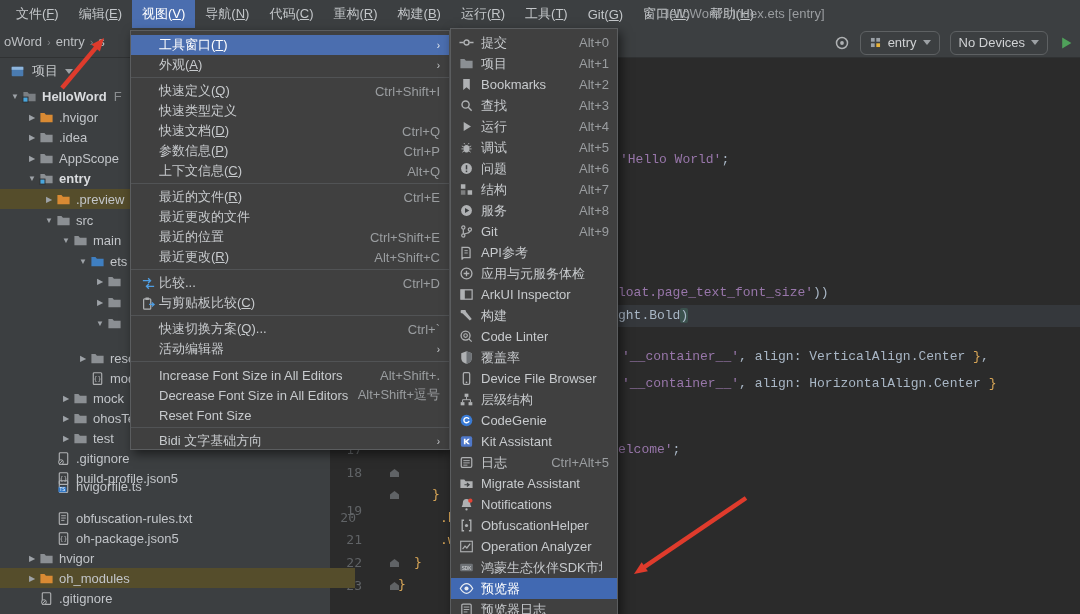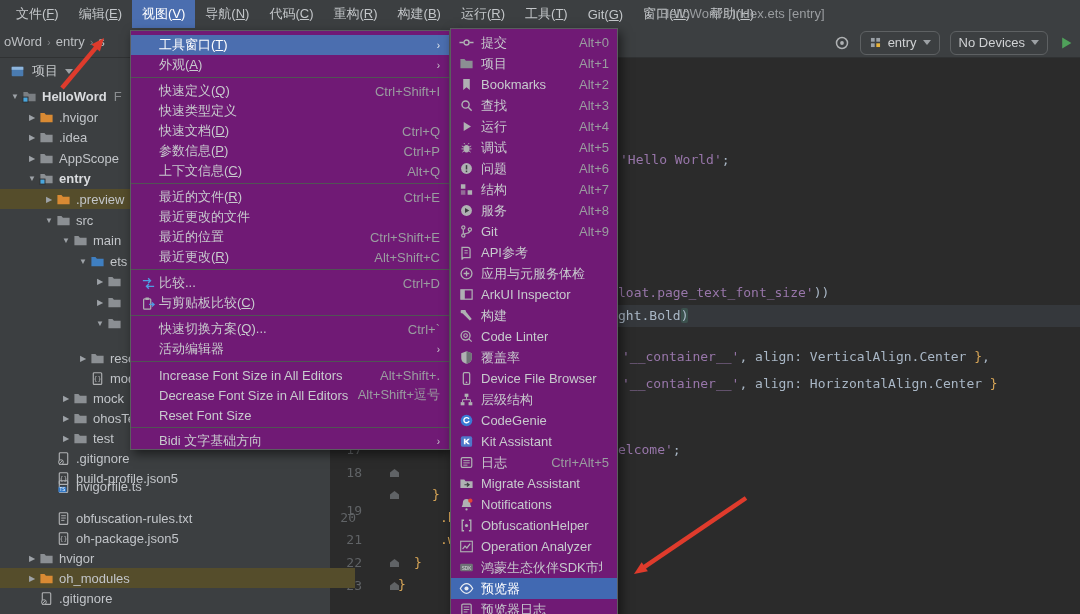--- a/index.html
+++ b/index.html
@@ -30,27 +30,27 @@
   .chev{width:14px;flex:0 0 14px;text-align:center;font-size:8px;color:#9da2a7;}
   .tree-label{margin-left:5px;color:#c2c5c9;}
   .tree-label.bold{font-weight:bold;color:#dadcdf;}
   .tree-extra{margin-left:7px;color:#8a8d90;}
   
   #editor{position:absolute;top:57px;left:330px;right:0;bottom:0;background:#2b2b2b;
           font-family:"DejaVu Sans Mono",monospace;font-size:13px;z-index:0;}
   .gutter-num{position:absolute;width:26px;text-align:right;color:#606366;}
   .fold-marker{position:absolute;width:9px;height:8px;background:#606366;
                clip-path:polygon(50% 0,100% 45%,100% 100%,0 100%,0 45%);}
-  .code-line{position:absolute;white-space:pre;}
+  .code-line{position:absolute;white-space:pre;font-family:Liberation Mono, monospace;}
   .seg-s{color:#9876aa;} .seg-p{color:#a9b7c6;} .seg-b{color:#d8a657;}
   .seg-ph{color:#a9b7c6;background:#3b514d;border-radius:2px;}
   .gcode{position:absolute;color:#d8a657;white-space:pre;}
   .curline{position:absolute;background:#35383c;}
   
-  .popup{background:#701a75;border:1px solid #5b5d5f;box-shadow:3px 4px 10px rgba(0,0,0,.55);
+  .popup{background:#404040;border:1px solid #5b5d5f;box-shadow:3px 4px 10px rgba(0,0,0,.55);
          box-sizing:border-box;}
   #view-menu{position:absolute;left:130px;top:30px;width:320px;height:420px;padding-top:4px;z-index:5;overflow:hidden;}
   .vm-row{height:20px;display:flex;align-items:center;padding:0 9px 0 6px;color:#c7cacd;}
   .vm-icon{width:22px;flex:0 0 22px;display:flex;align-items:center;justify-content:center;}
   .vm-label{white-space:nowrap;}
   .vm-short{margin-left:auto;color:#9a9da0;white-space:nowrap;}
   .vm-arrow{margin-left:8px;color:#c7cacd;font-size:10px;}
   .vm-row.sel{background:#4b6eaf;color:#fff;}
   .vm-row.sel .vm-short,.vm-row.sel .vm-arrow{color:#e8ecf2;}
   .vm-sep{height:6px;position:relative;}

